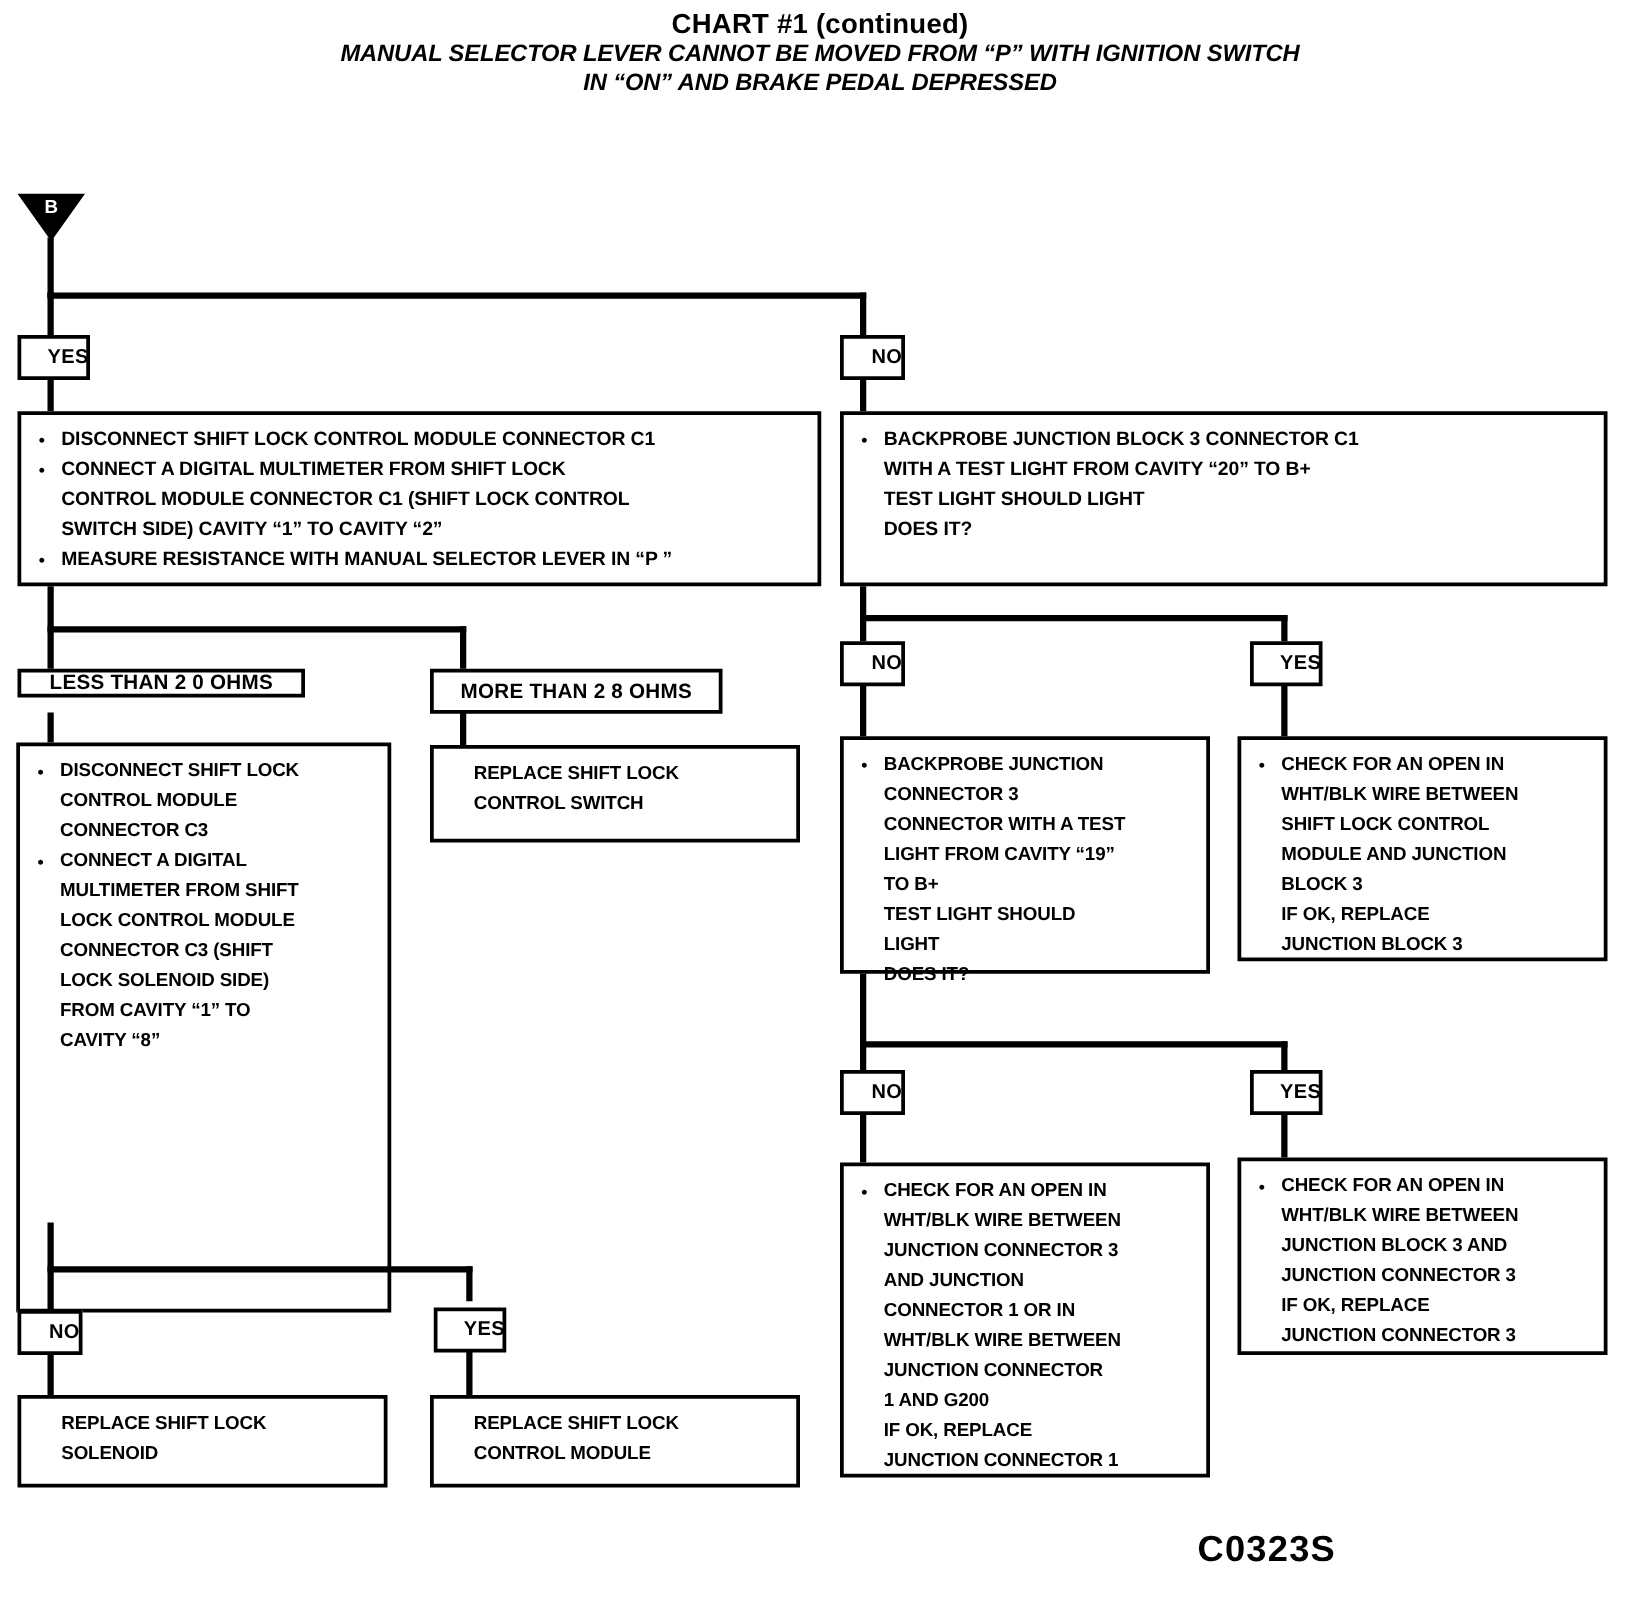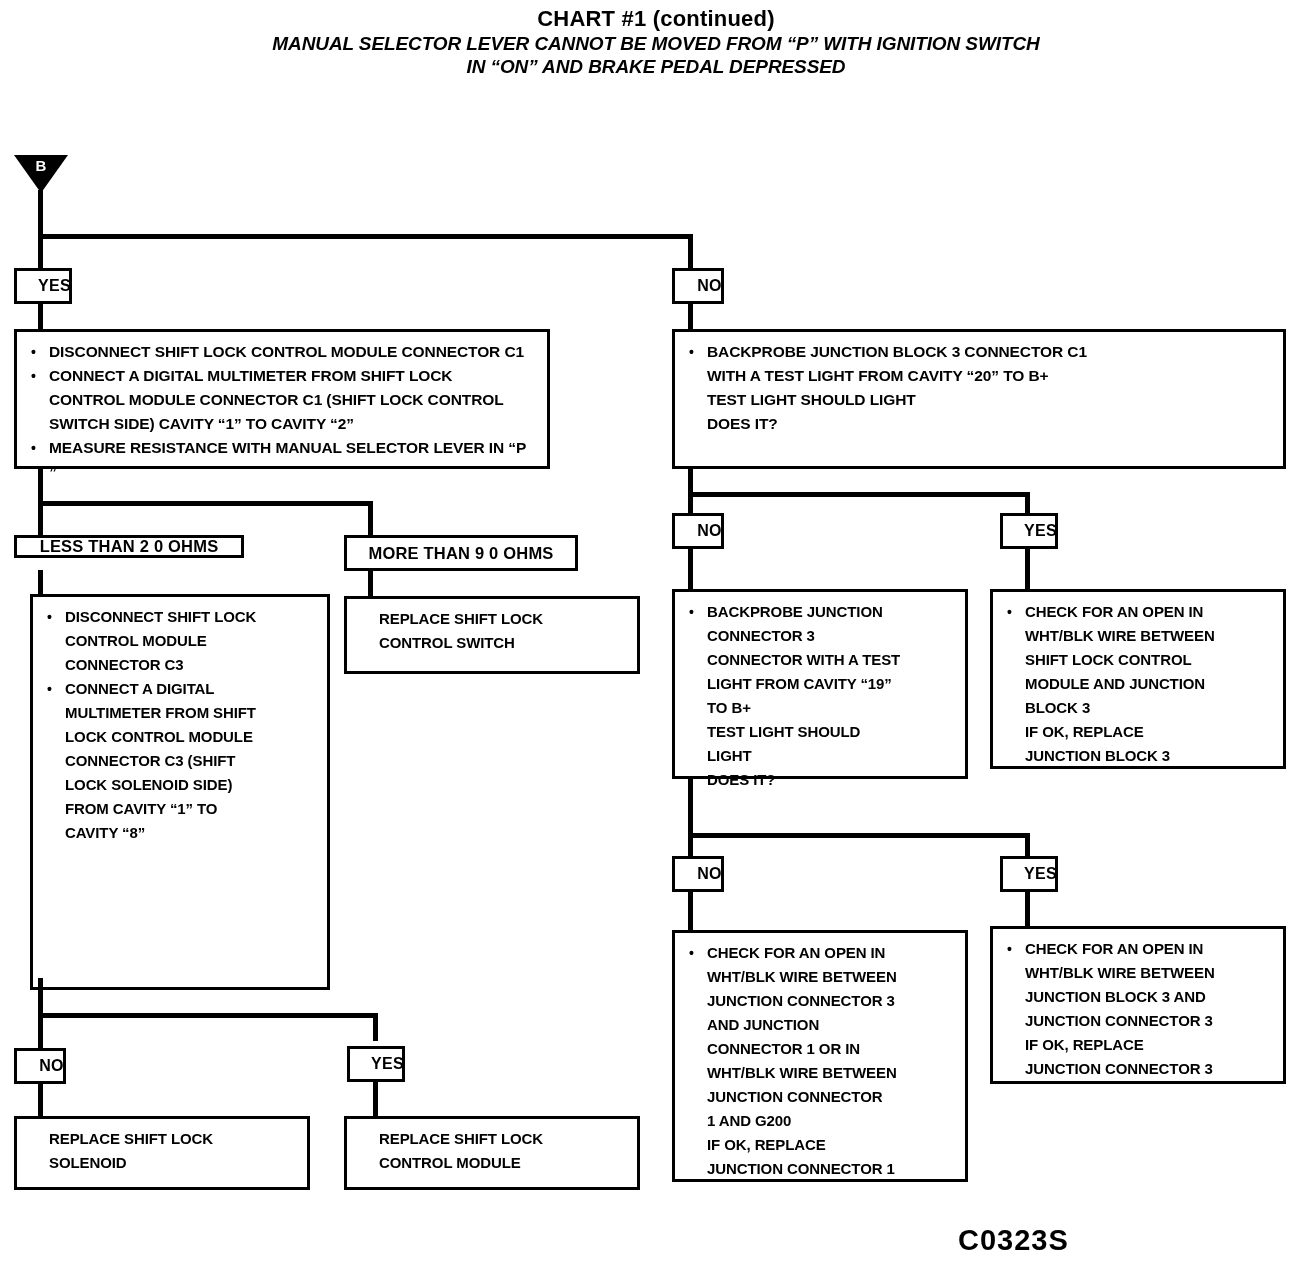--- a/index.html
+++ b/index.html
@@ -170,21 +170,21 @@
   <div class="chip" style="left:14px; top:268px; width:58px; height:36px;">
     <span>YES</span>
   </div>
   <div class="chip" style="left:672px; top:268px; width:52px; height:36px;">
     <span>NO</span>
   </div>
 
   <div class="vline" style="left:38px; top:303px; height:26px;"></div>
   <div class="vline" style="left:688px; top:303px; height:26px;"></div>
 
-  <div class="box" style="left:14px; top:329px; width:536px; height:140px;">
+  <div class="box" style="left:14px; top:329px; width:643px; height:140px;">
     <div class="li bulleted">DISCONNECT SHIFT LOCK CONTROL MODULE CONNECTOR C1</div>
     <div class="li bulleted">CONNECT A DIGITAL MULTIMETER FROM SHIFT LOCK
 CONTROL MODULE CONNECTOR C1 (SHIFT LOCK CONTROL
 SWITCH SIDE) CAVITY “1” TO CAVITY “2”</div>
     <div class="li bulleted">MEASURE RESISTANCE WITH MANUAL SELECTOR LEVER IN “P ”</div>
   </div>
 
   <div class="box" style="left:672px; top:329px; width:614px; height:140px;">
     <div class="li bulleted">BACKPROBE JUNCTION  BLOCK 3 CONNECTOR C1
 WITH A TEST LIGHT FROM CAVITY “20” TO B+
@@ -193,27 +193,27 @@
   </div>
 
   <div class="vline" style="left:38px; top:469px; height:68px;"></div>
   <div class="hline" style="left:38px; top:501px; width:335px;"></div>
   <div class="vline" style="left:368px; top:501px; height:36px;"></div>
 
   <div class="rangebox" style="left:14px; top:535px; width:230px; height:23px;">
     <span>LESS THAN 2 0 OHMS</span>
   </div>
   <div class="rangebox" style="left:344px; top:535px; width:234px; height:36px;">
-    <span>MORE THAN 9 0 OHMS</span>
+    <span>MORE THAN 2 8 OHMS</span>
   </div>
 
   <div class="vline" style="left:38px; top:570px; height:26px;"></div>
   <div class="vline" style="left:368px; top:570px; height:26px;"></div>
 
-  <div class="box narrow" style="left:30px; top:594px; width:300px; height:396px;">
+  <div class="box narrow" style="left:13px; top:594px; width:300px; height:456px;">
     <div class="li bulleted">DISCONNECT SHIFT LOCK
 CONTROL MODULE
 CONNECTOR C3</div>
     <div class="li bulleted">CONNECT A DIGITAL
 MULTIMETER FROM SHIFT
 LOCK CONTROL MODULE
 CONNECTOR C3 (SHIFT
 LOCK SOLENOID SIDE)
 FROM CAVITY “1” TO
 CAVITY “8”</div>

